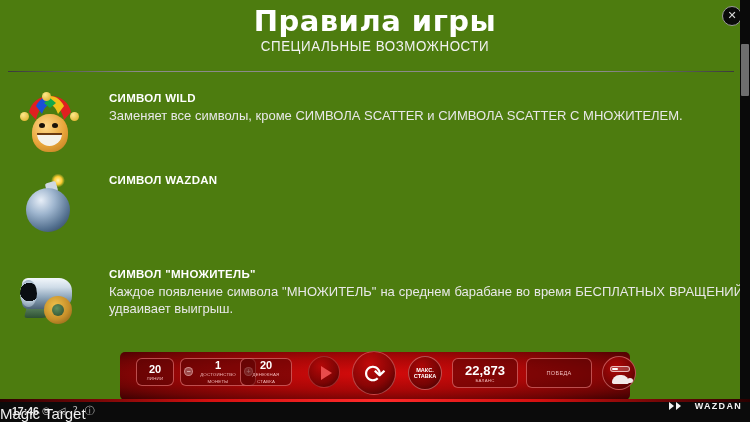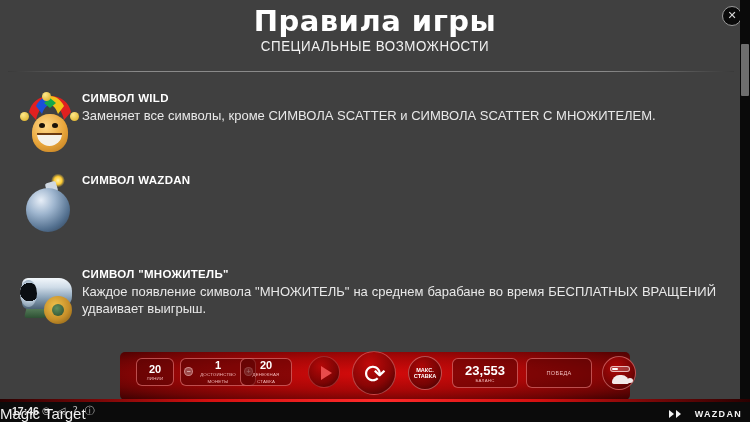--- a/index.html
+++ b/index.html
@@ -2,21 +2,21 @@
 <html><head>
 <meta charset="utf-8">
 <style>
   * { box-sizing: border-box; margin: 0; padding: 0; }
   html, body {
     width: 750px; height: 422px;
     background: #000;
     font-family: "Liberation Sans", sans-serif;
     overflow: hidden;
   }
-  #app { position: relative; width: 750px; height: 422px; background: #404040; overflow: hidden; padding-left: 39px; }
+  #app { position: relative; width: 750px; height: 422px; background: #4d7c0f; overflow: hidden; padding-left: 39px; }
 
   
   .header { position: absolute; top: 0; left: 0; width: 750px; height: 74px; }
   .title {
     position: absolute; top: 4px; left: 0; width: 750px;
     text-align: center; color: #ffffff;
     font-size: 29px; font-weight: bold; letter-spacing: .5px;
     font-family: "DejaVu Sans", sans-serif;
   }
   .subtitle {
@@ -36,21 +36,21 @@
     border: 1.4px solid #9a9a9a; background: #0a0a0a;
     color: #d9d9d9; font-size: 11px; line-height: 17px; text-align: center;
     cursor: pointer; user-select: none;
   }
 
   
   .content { position: absolute; top: 86px; left: 0; width: 750px; height: 258px; }
 
   .rule-block { position: absolute; left: 0; width: 740px; }
   .rule-icon { position: absolute; left: 18px; top: 0; width: 68px; height: 64px; }
-  .rule-text { position: absolute; left: 82px; width: 634px; }
+  .rule-text { position: absolute; left: 109px; width: 634px; }
   .rule-title {
     color: #ffffff; font-size: 11.5px; font-weight: bold;
     letter-spacing: .3px; margin-bottom: 4px;
     font-family: "Liberation Sans", sans-serif;
   }
   .rule-body {
     color: #e8e8e8; font-size: 13px; line-height: 16.5px;
     text-align: justify; text-justify: inter-word;
     font-family: "Liberation Sans", sans-serif;
   }
@@ -175,21 +175,21 @@
   .taskbar { position:absolute; left:0; bottom:0; width:750px; height:22px; background:#0b0b0b;
              border-top:1px solid #1c1c1c; }
   .tb-glow { position:absolute; left:0; top:-2px; width:750px; height:3px;
              background: linear-gradient(to right, #2a0000 0%, #d41010 28%, #ff2a2a 50%, #d41010 72%, #2a0000 100%); }
   .tb-time { position:absolute; left:12px; top:4px; color:#eaeaea; font-size:10.5px; font-weight:bold;
              font-family:"Liberation Sans", sans-serif; }
   .tb-icons { position:absolute; left:42px; top:4px; display:flex; gap:7px; align-items:center; }
   .tb-ico { color:#b9b9b9; font-size:10px; line-height:12px; font-family:"DejaVu Sans", sans-serif; }
   .tb-title { position:absolute; left:0; top:4px; width:750px; text-align:left;
               color:#f0f0f0; font-size:15px; font-family:"Liberation Sans", sans-serif; }
-  .tb-brand { position:absolute; right:8px; top:8px; display:flex; align-items:center; gap:14px; }
+  .tb-brand { position:absolute; right:8px; top:0; display:flex; align-items:center; gap:14px; }
   .brand-mark { display:flex; gap:1.5px; }
   .brand-tri { width:0; height:0; border-left:5px solid #f2f2f2; border-top:4px solid transparent;
                border-bottom:4px solid transparent; }
   .brand-txt { color:#f2f2f2; font-size:9px; font-weight:bold; letter-spacing:1.3px;
                font-family:"Liberation Sans", sans-serif; }
 </style>
 </head>
 <body>
 
 <div id="app">
@@ -292,21 +292,21 @@
     <div class="spin-btn">
       <div class="spin-glyph">⟳</div>
     </div>
 
     <div class="maxbet-btn">
       <div class="maxbet-l1">МАКС.</div>
       <div class="maxbet-l2">СТАВКА</div>
     </div>
 
     <div class="ctl-box" id="box-balance">
-      <div class="bal-val">23,553</div>
+      <div class="bal-val">22,873</div>
       <div class="ctl-lbl">БАЛАНС</div>
     </div>
 
     <div class="ctl-box" id="box-win">
       <div class="win-lbl">ПОБЕДА</div>
     </div>
 
     <div class="turtle-btn">
       <div class="turtle-bar"></div>
       <div class="turtle-body"></div>

